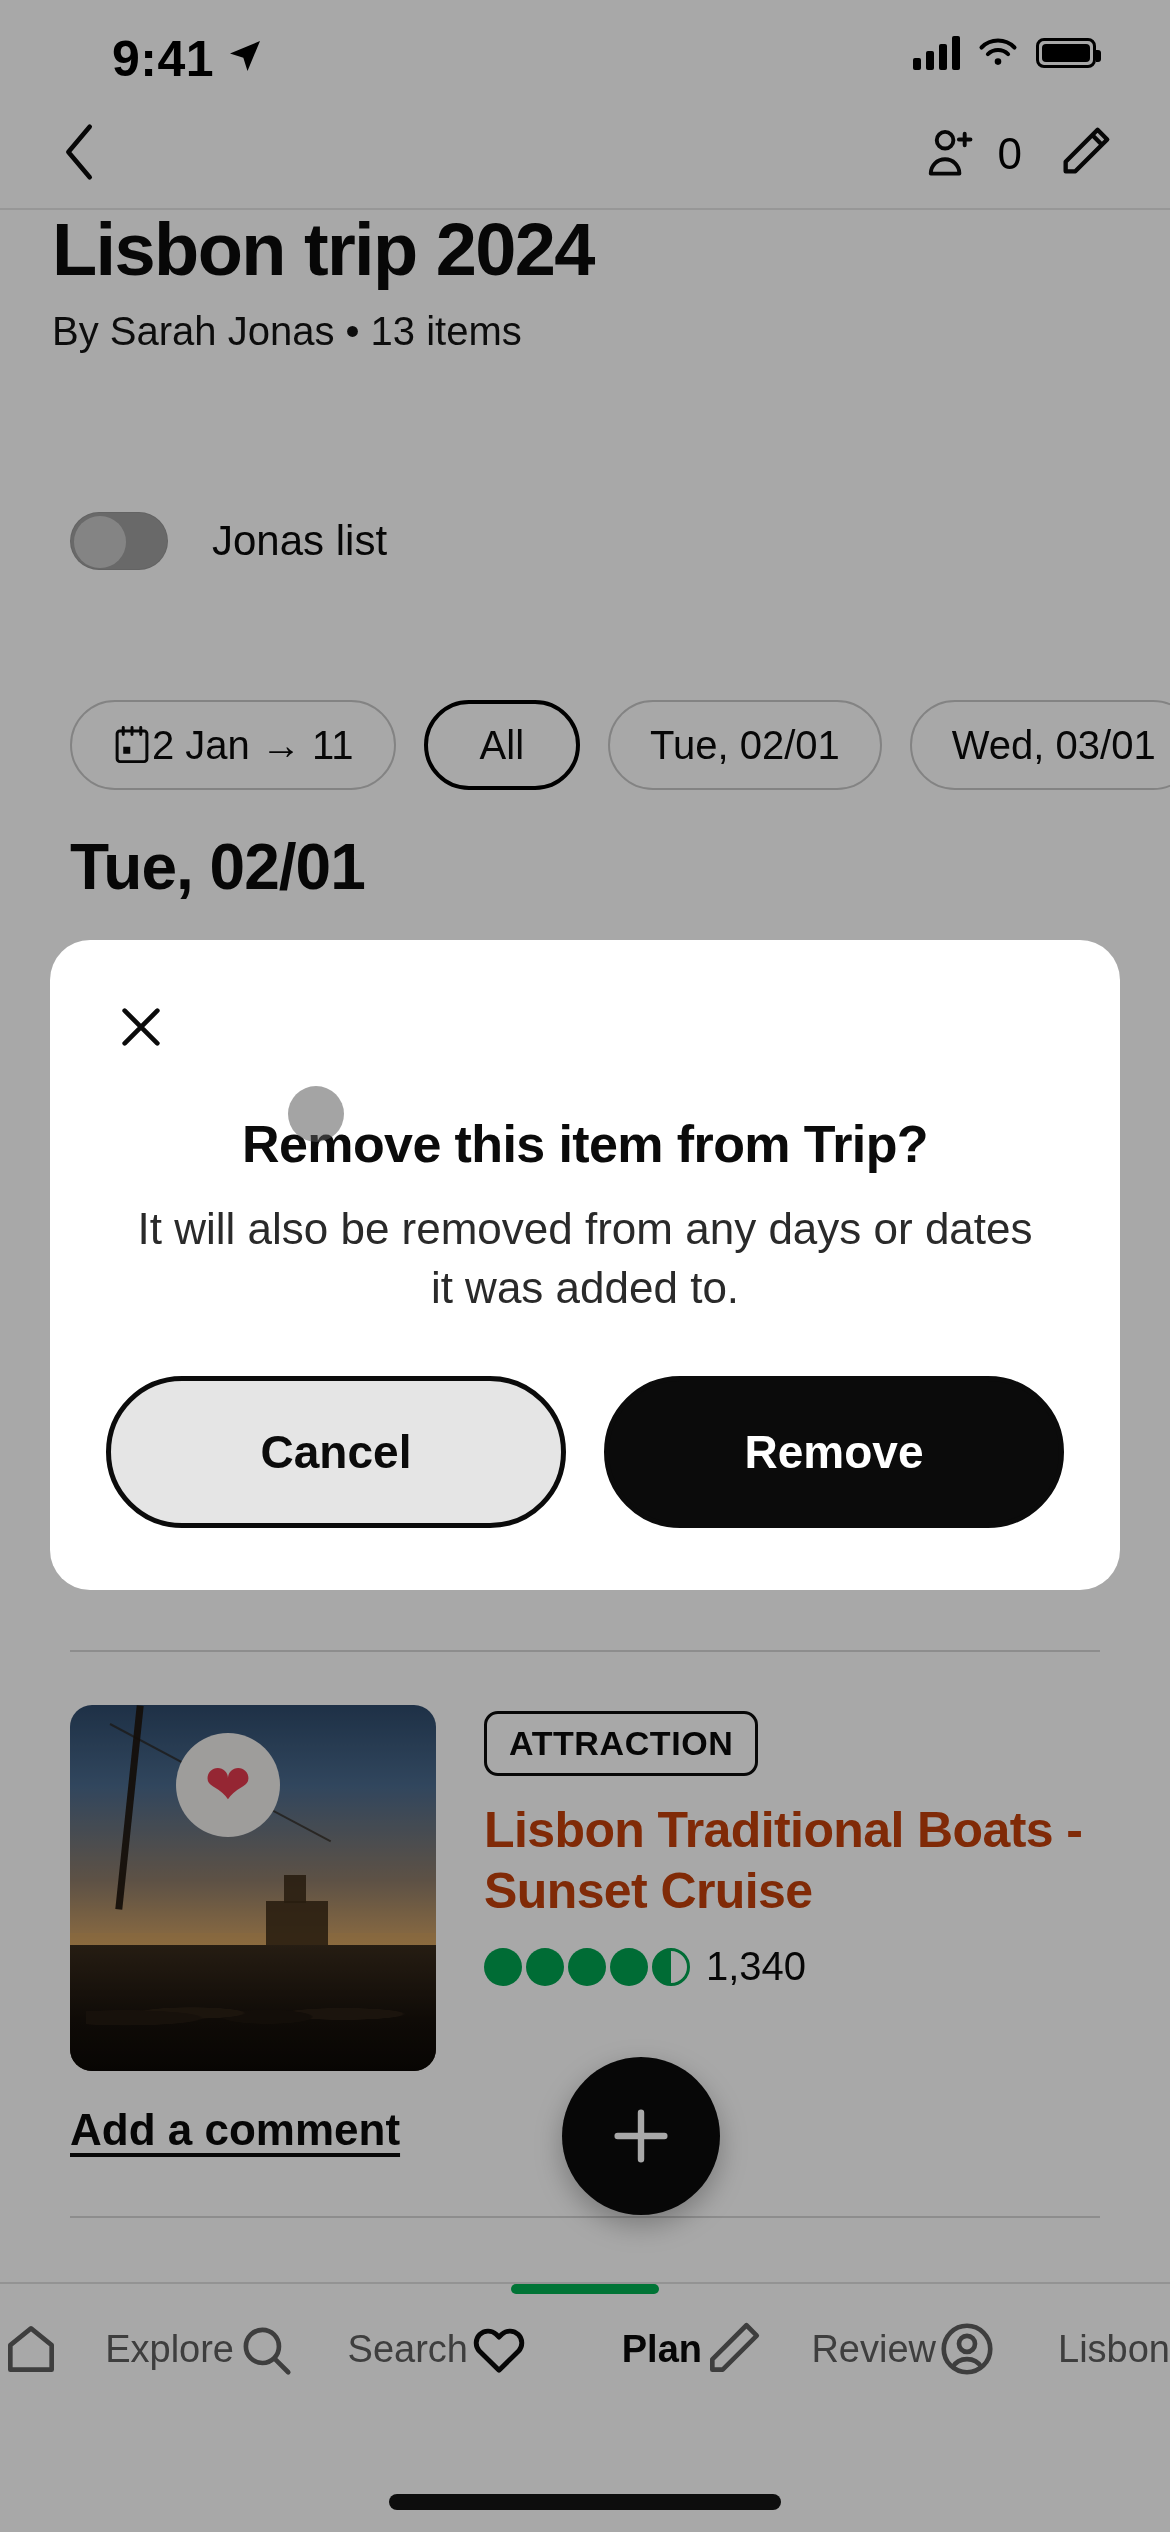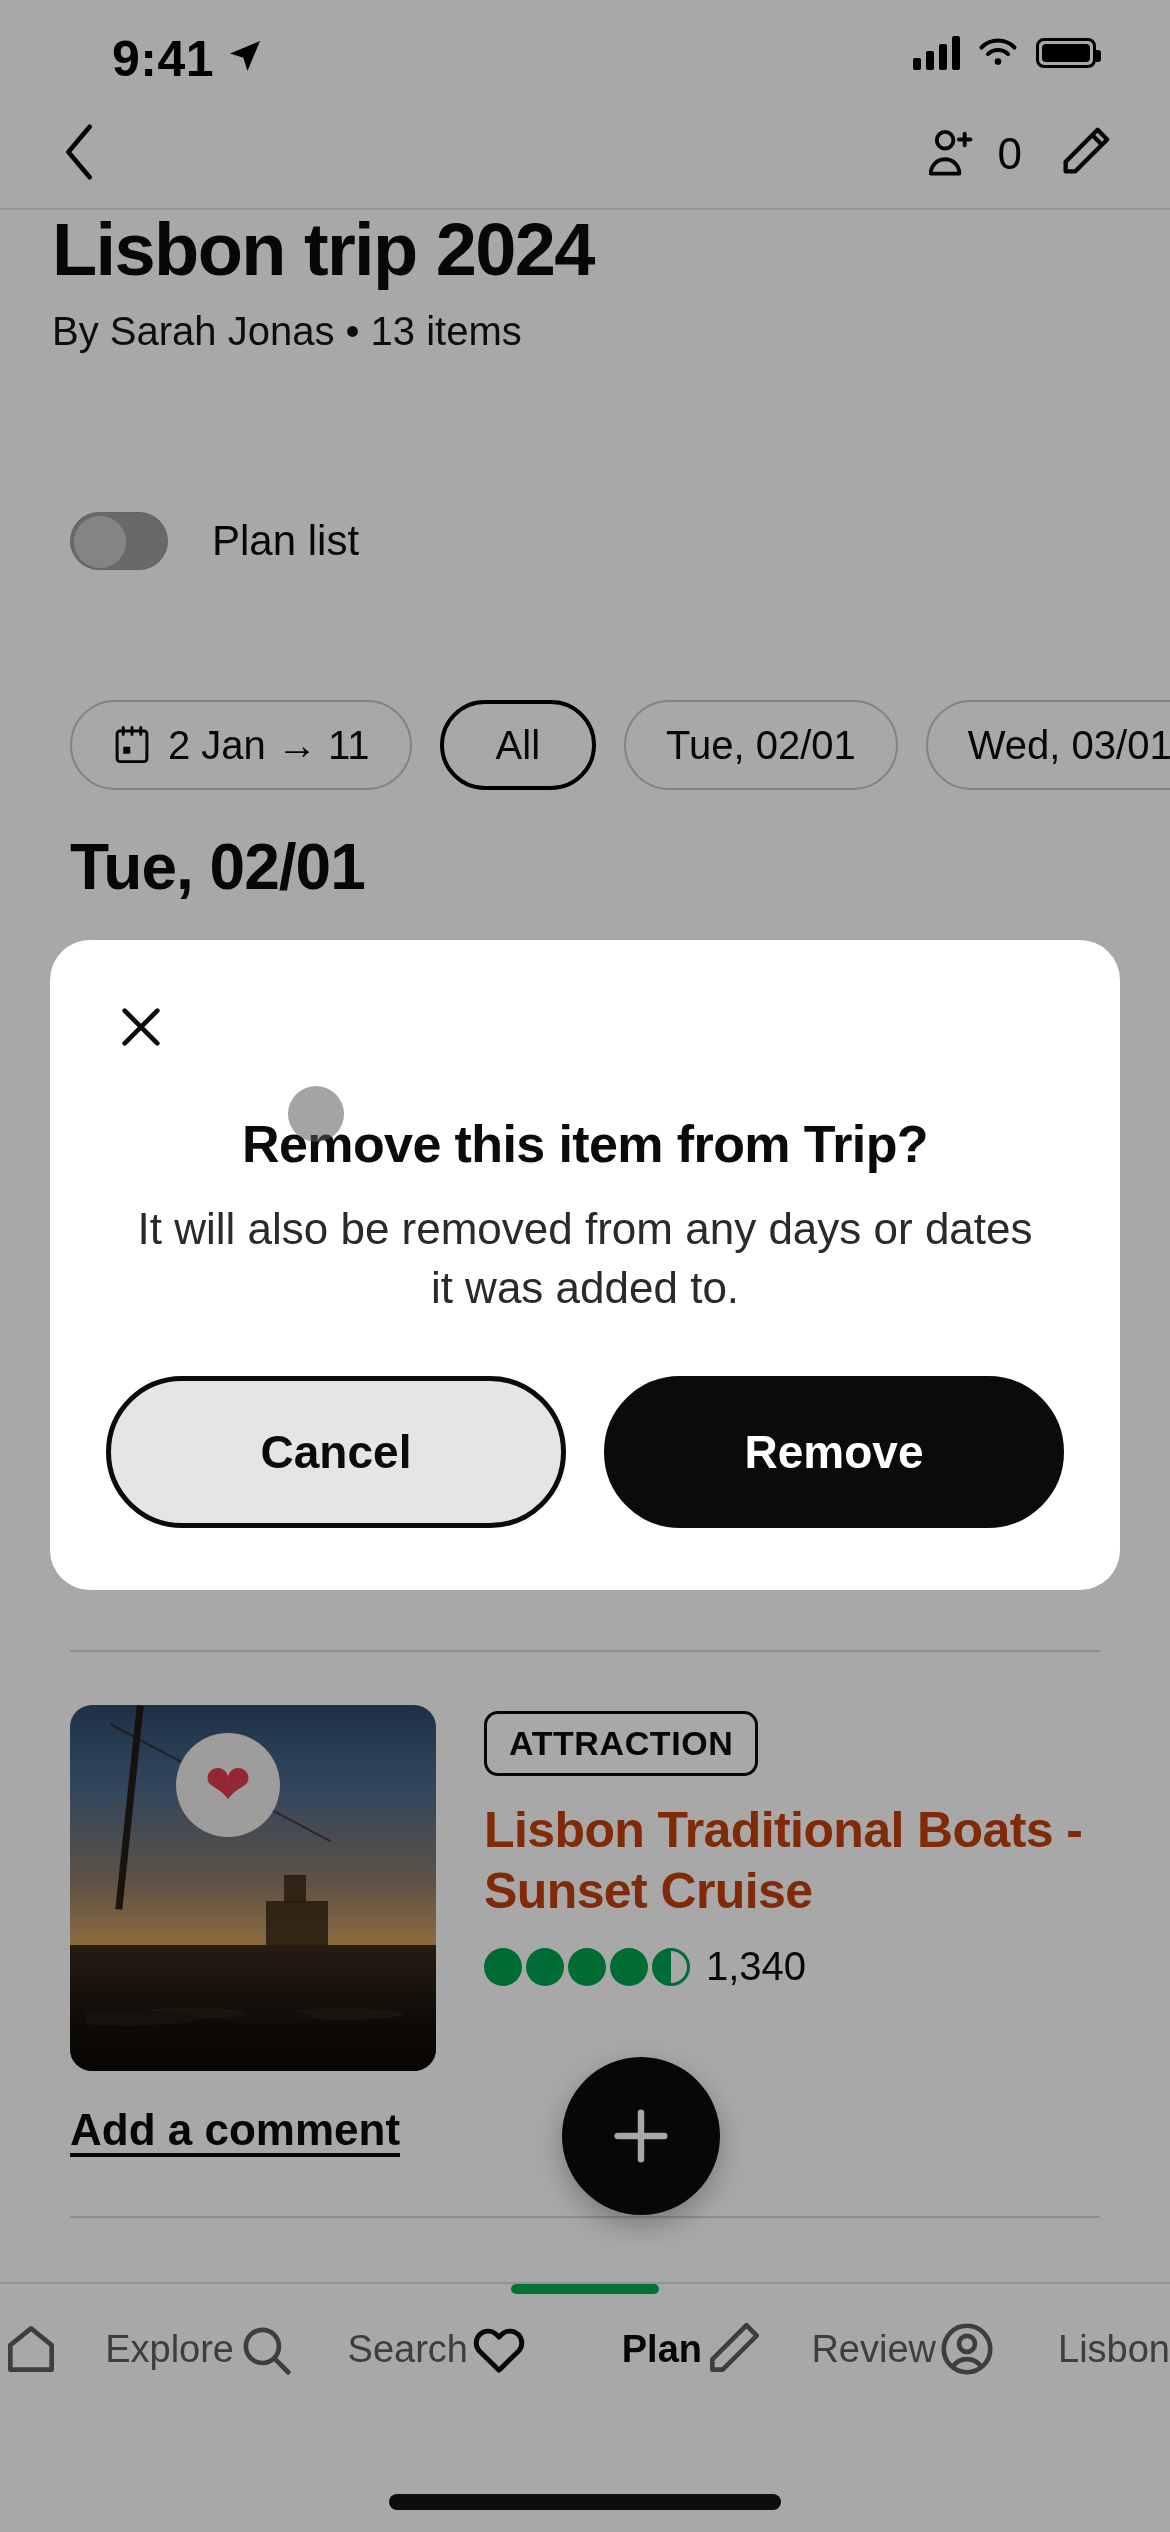--- a/index.html
+++ b/index.html
@@ -70,21 +70,21 @@
   .toggle-label { font-size:42px; color:#0b0b0b; }
 
   
   .chips {
     position:absolute; top:690px; left:0; width:1170px; height:110px;
     display:flex; align-items:center; gap:28px; padding-left:70px;
     overflow:hidden; white-space:nowrap;
   }
   .chip {
     height:90px; border-radius:45px; border:2px solid rgba(0,0,0,0.22);
-    display:inline-flex; align-items:center; gap:16px; padding:0 40px;
+    display:inline-flex; align-items:center; padding:0 40px;
     font-size:40px; color:#0b0b0b; flex:0 0 auto; background:transparent;
   }
   .chip.selected { border:4px solid #000; padding:0 52px; }
 
   
   .day-heading {
     position:absolute; top:830px; left:70px;
     font-size:64px; font-weight:700; letter-spacing:-1px; color:#0b0b0b;
   }
 
@@ -270,21 +270,21 @@
 
     <div class="title-block">
       <div class="page-title">Lisbon trip 2024</div>
       <div class="page-sub">By Sarah Jonas • 13 items</div>
     </div>
 
     <div class="toggle-row">
       <div class="switch">
           <div class="knob"></div>
         </div>
-      <div class="toggle-label">Plan list</div>
+      <div class="toggle-label">Jonas list</div>
     </div>
 
     <div class="chips">
       <div class="chip">
         <svg width="40" height="42" viewBox="0 0 22 24">
           <rect x="2.5" y="4" width="17" height="17.5" rx="1.6" stroke="#0b0b0b" stroke-width="1.7" fill="none"></rect>
           <path d="M6 2v4M11 2v4M16 2v4" stroke="#0b0b0b" stroke-width="1.7" stroke-linecap="round"></path>
           <rect x="6" y="13" width="4" height="4" fill="#0b0b0b"></rect>
         </svg>
         <span>2 Jan → 11</span>

